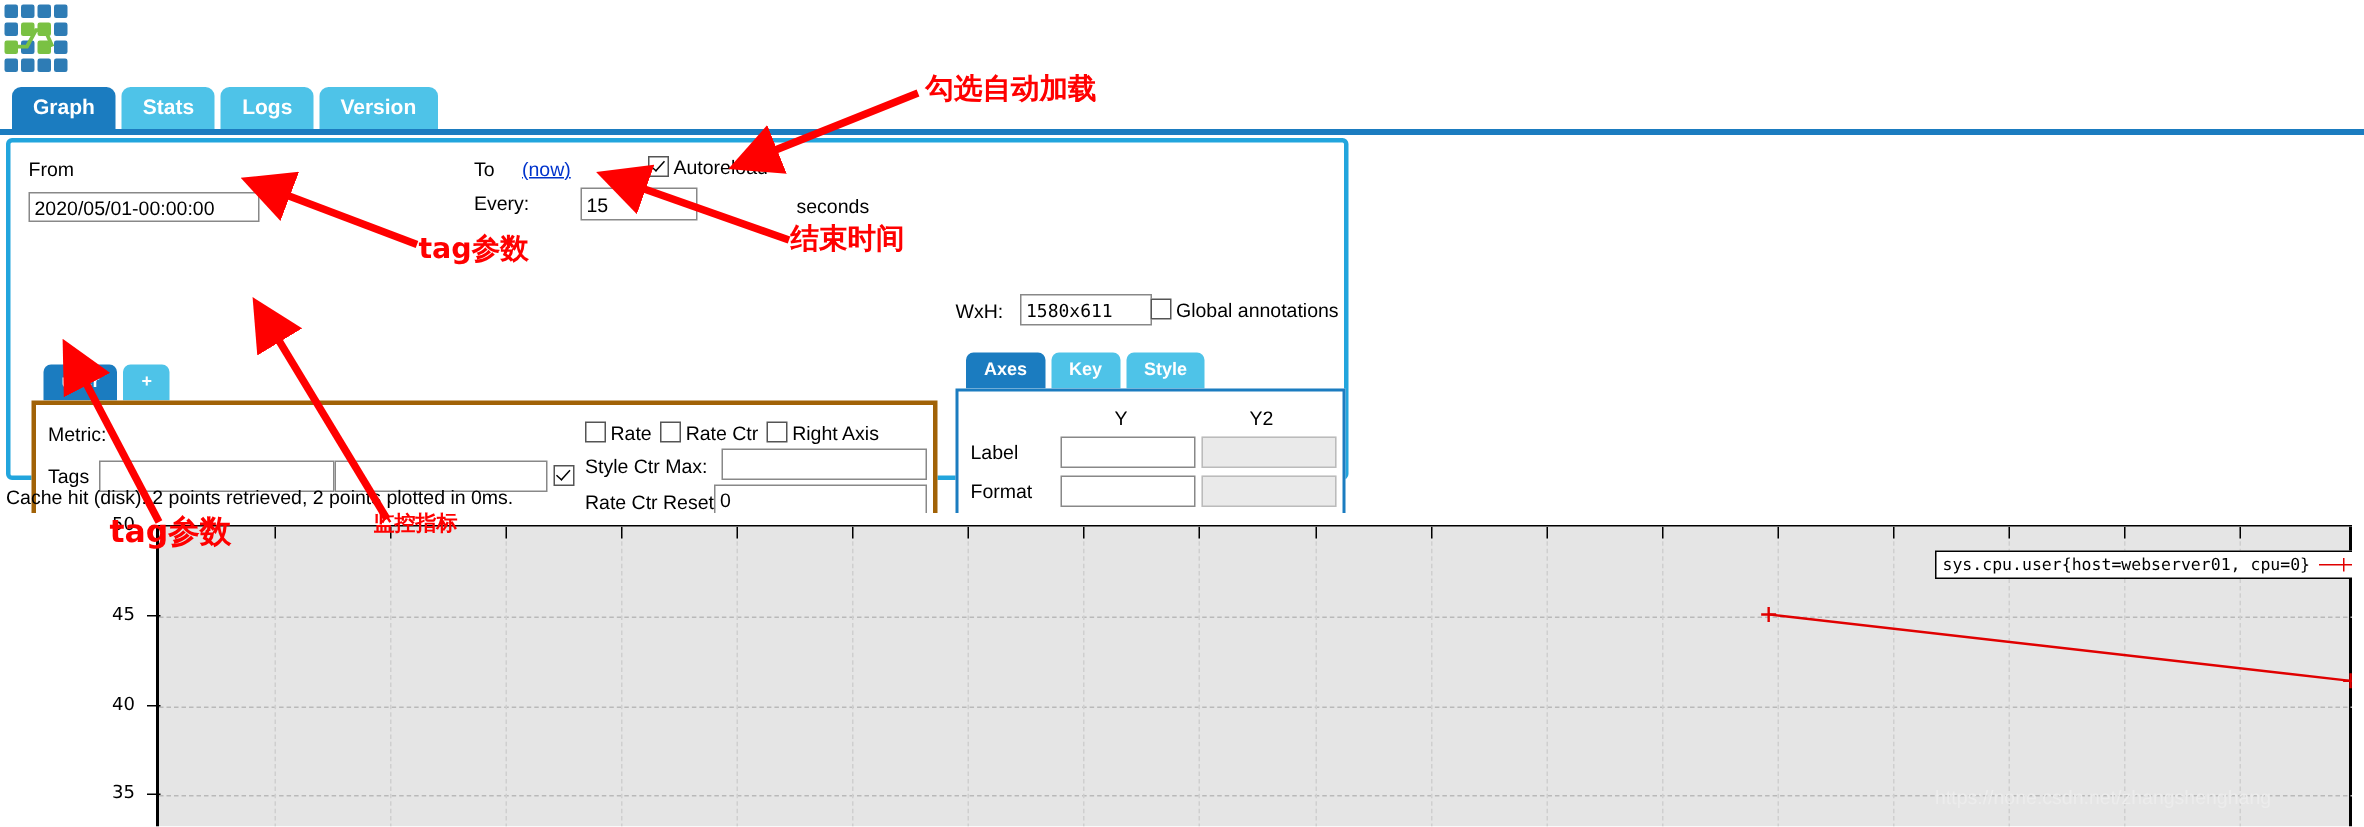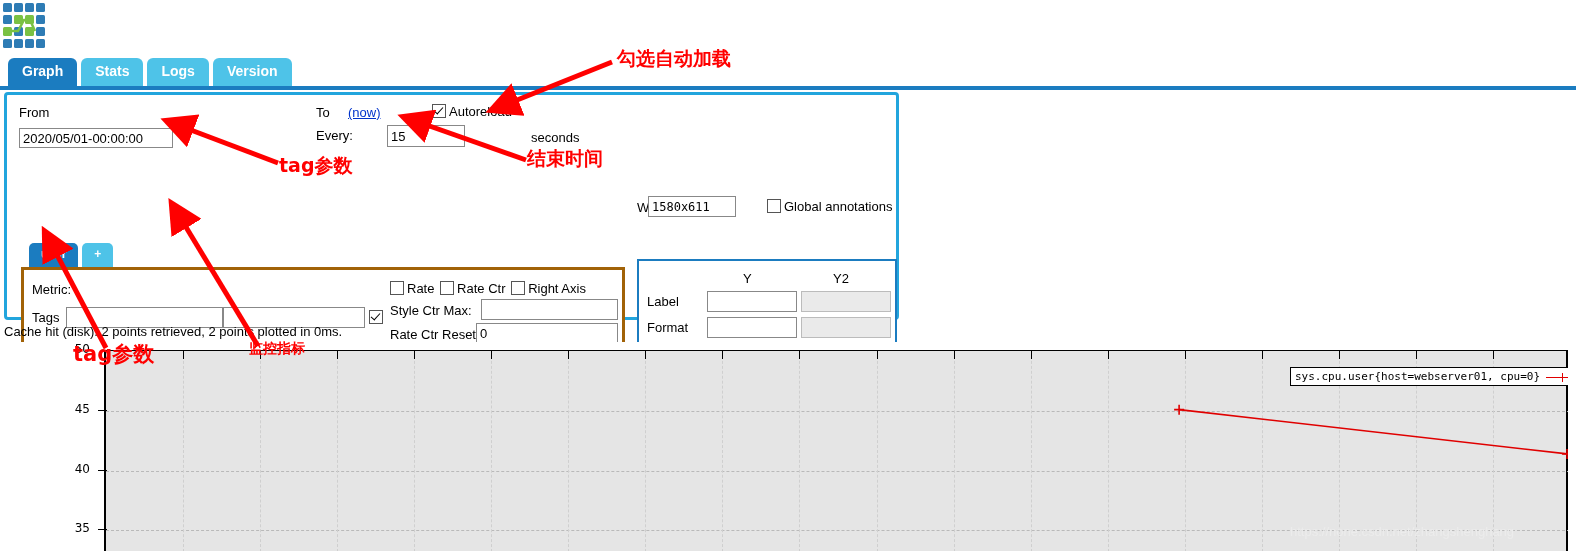--- a/index.html
+++ b/index.html
@@ -100,21 +100,21 @@
   .selbox{
     border:1px solid #b5b5b5;background:#ebebeb;color:#8a8a8a;font-size:12px;
     box-sizing:border-box;padding:1px 3px;position:absolute;
     font-family:"Liberation Sans",sans-serif;
   }
   .selbox .caret{position:absolute;right:4px;top:4px;width:0;height:0;
     border-left:4px solid transparent;border-right:4px solid transparent;border-top:5px solid #8a8a8a;}
 
   
   #wxh-label{position:absolute;left:630px;top:105px;}
-  #wxh-input{position:absolute;left:641px;top:101px;width:88px;height:21px;
+  #wxh-input{position:absolute;left:673px;top:101px;width:88px;height:21px;
     font-family:"DejaVu Sans Mono",monospace;font-size:12px;}
   #global-ann{position:absolute;left:760px;top:104px;}
 
   #axes-tabs{position:absolute;left:637px;top:140px;height:24px;}
   #axes-panel{
     position:absolute;left:630px;top:164px;width:260px;height:140px;
     border:2px solid #1b7cc0;background:#fff;box-sizing:border-box;
   }
   .axh{position:absolute;font-size:13px;}
   #ax-y{left:104px;top:10px;}
@@ -263,20 +263,23 @@
     <span class="selbox" id="ds-interval"><span>10m</span></span>
     <span class="selbox" id="ds-fill"><span>none</span><span class="caret"></span></span>
   </div>
 
   <span class="lbl" id="wxh-label">WxH:</span>
   <input class="txtin" id="wxh-input" type="text" value="1580x611" style="">
   <span class="cbwrap" id="global-ann">
     <span class="cb"></span><span class="lbl">Global annotations</span>
   </span>
 
+  <div id="axes-tabs">
+    <span class="mtab active">Axes</span><span class="mtab">Key</span><span class="mtab">Style</span>
+  </div>
 
   <div id="axes-panel">
     <span class="axh" id="ax-y">Y</span>
     <span class="axh" id="ax-y2">Y2</span>
 
     <span class="axlbl" id="r-label">Label</span>
     <input class="txtin axin" id="in-label-y" type="text" value="" style="">
     <input class="txtin axin disabled" id="in-label-y2" type="text" value="" style="">
 
     <span class="axlbl" id="r-format">Format</span>

